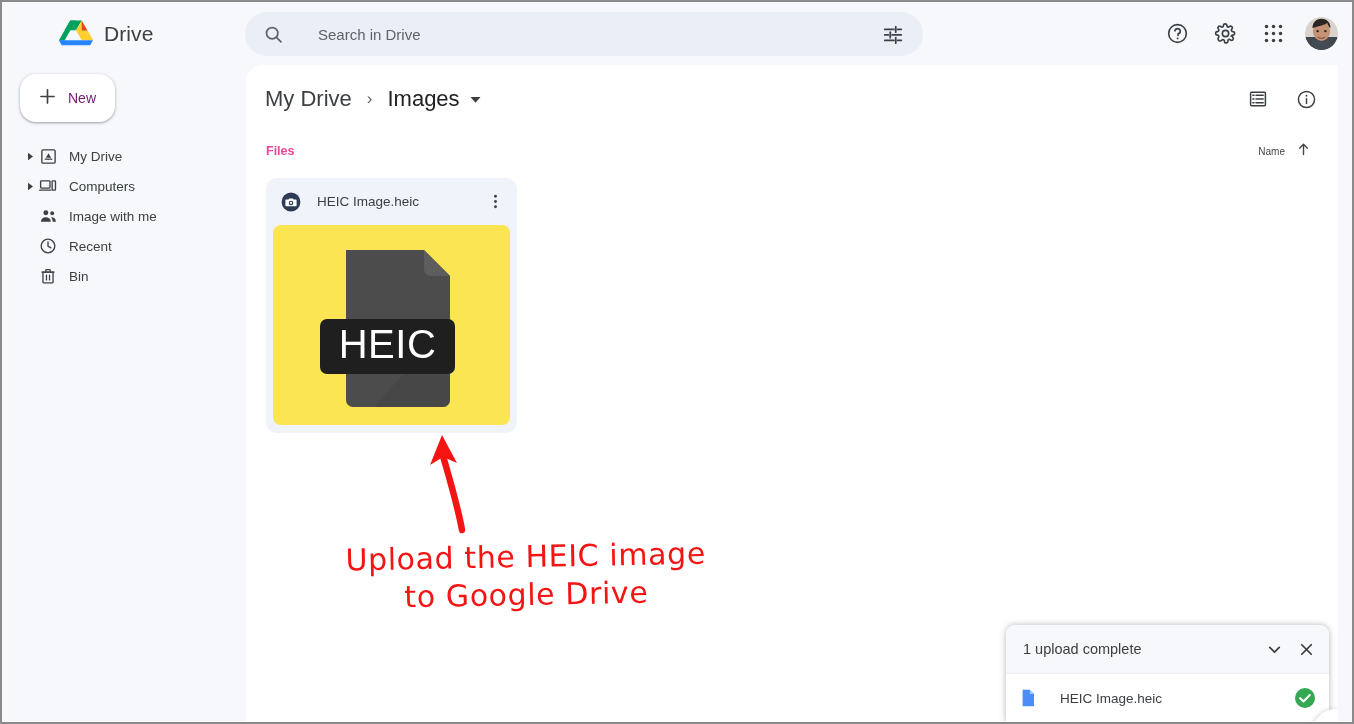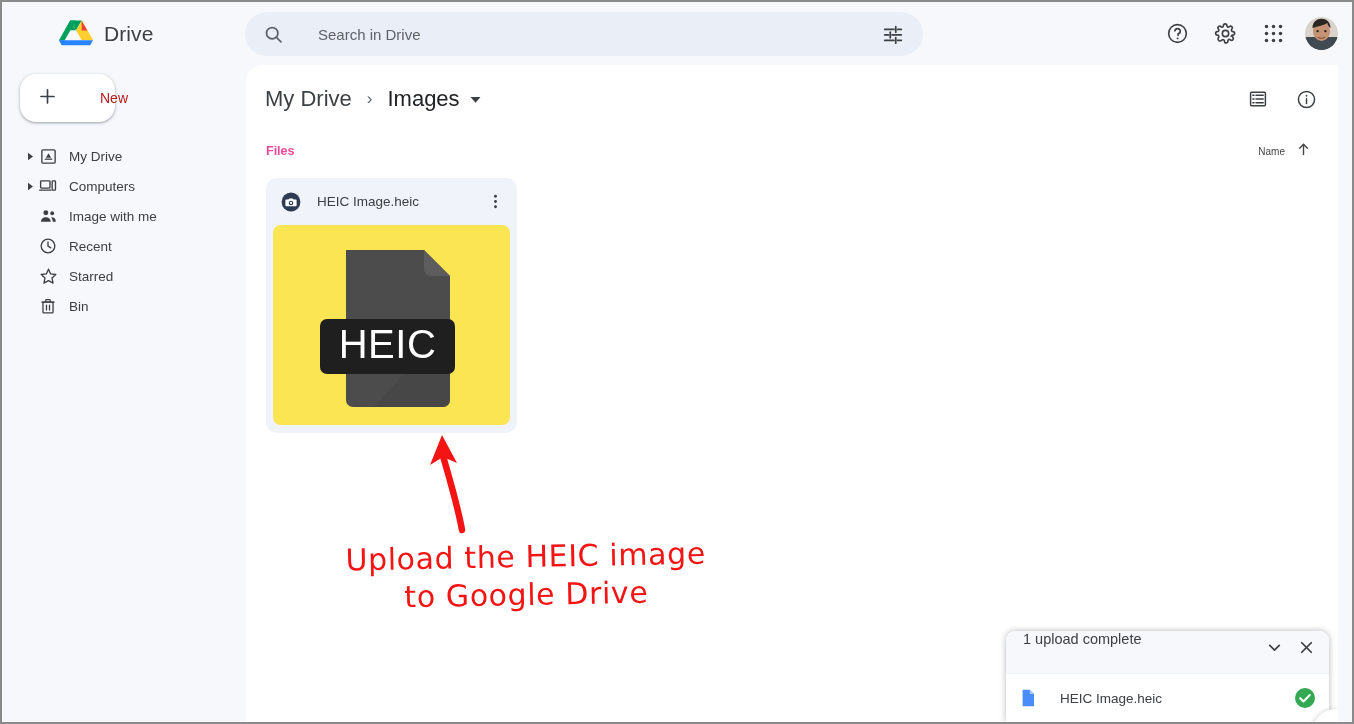--- a/index.html
+++ b/index.html
@@ -121,21 +121,21 @@
     border-radius: 16px;
     box-shadow: 0 1px 2px rgba(60,64,67,.3), 0 1px 3px 1px rgba(60,64,67,.15);
     display: flex;
     align-items: center;
     gap: 10px;
     padding-left: 17px;
     cursor: pointer;
     border: none;
     font-family: "Liberation Sans", sans-serif;
   }
-  .new-btn-label { font-size: 14px; color: #b91c1c; margin-left: 32px; }
+  .new-btn-label { font-size: 14px; color: #701a75; }
 
   .navlist { position: absolute; top: 76px; left: 0; width: 243px; }
   .navitem {
     position: relative;
     height: 30px;
     display: flex;
     align-items: center;
     cursor: pointer;
     padding-left: 26px;
   }
@@ -303,23 +303,24 @@
     right: 9px;
     bottom: 0;
     width: 323px;
     background: #ffffff;
     border-top-left-radius: 9px;
     border-top-right-radius: 9px;
     box-shadow: 0 -1px 5px rgba(60,64,67,.22), 0 2px 8px rgba(60,64,67,.18);
     overflow: hidden;
   }
   .toast-head {
-    height: 43px;
+    height: 49px;
     background: #f6f8fc;
     display: flex;
+    align-items: center;
     padding: 0 7px 0 17px;
     border-bottom: 1px solid #eceff3;
   }
   .toast-title {
     font-size: 14.5px;
     color: #3c4043;
     flex: 1 1 auto;
   }
   .toast-btn {
     width: 32px; height: 32px;
@@ -520,29 +521,20 @@
         <span class="nav-caret"></span>
         <span class="nav-ico">
           <svg width="18" height="18" viewBox="0 0 20 20" fill="none" stroke="#3c4043" stroke-width="1.5">
             <circle cx="10" cy="10" r="7.6"></circle>
             <path d="M10 5.6 V10.2 L13.1 12" stroke-linecap="round"></path>
           </svg>
         </span>
         <span class="nav-label">Recent</span>
       </div>
 
-      <div class="navitem">
-        <span class="nav-caret"></span>
-        <span class="nav-ico">
-          <svg width="19" height="19" viewBox="0 0 20 20" fill="none" stroke="#3c4043" stroke-width="1.4" stroke-linejoin="round">
-            <path d="M10 2.3 L12.3 7.3 L17.7 7.9 L13.7 11.6 L14.8 17 L10 14.3 L5.2 17 L6.3 11.6 L2.3 7.9 L7.7 7.3 Z"></path>
-          </svg>
-        </span>
-        <span class="nav-label">Starred</span>
-      </div>
 
       <div class="navitem">
         <span class="nav-caret"></span>
         <span class="nav-ico">
           <svg width="18" height="18" viewBox="0 0 20 20" fill="none" stroke="#3c4043" stroke-width="1.45">
             <path d="M4.4 5.6 h11.2 v11.1 a1 1 0 0 1 -1 1 H5.4 a1 1 0 0 1 -1 -1 Z"></path>
             <line x1="3.2" y1="5.6" x2="16.8" y2="5.6" stroke-linecap="round"></line>
             <path d="M7.6 5.5 V3.6 a0.7 0.7 0 0 1 .7 -.7 h3.4 a0.7 0.7 0 0 1 .7 .7 V5.5"></path>
             <line x1="8.3" y1="9" x2="8.3" y2="14.4" stroke-linecap="round"></line>
             <line x1="11.7" y1="9" x2="11.7" y2="14.4" stroke-linecap="round"></line>

